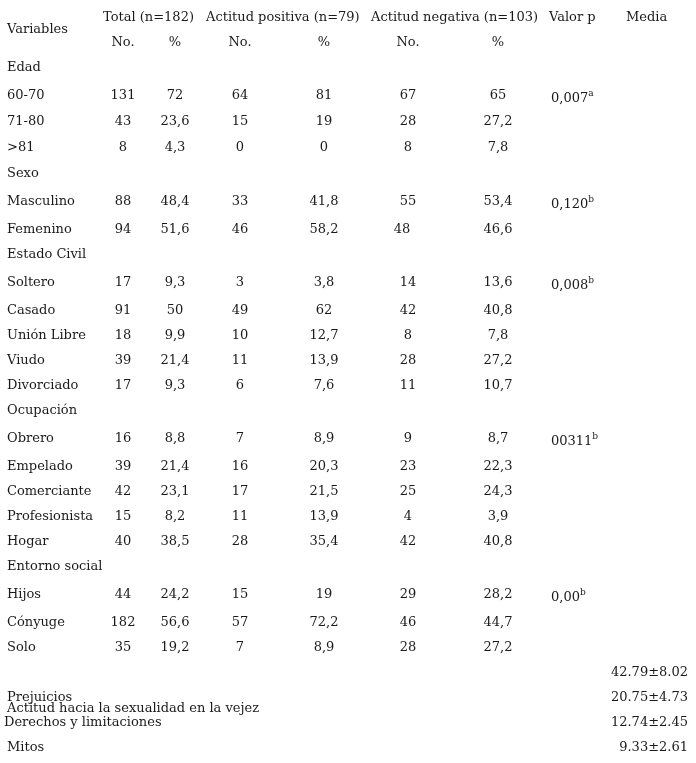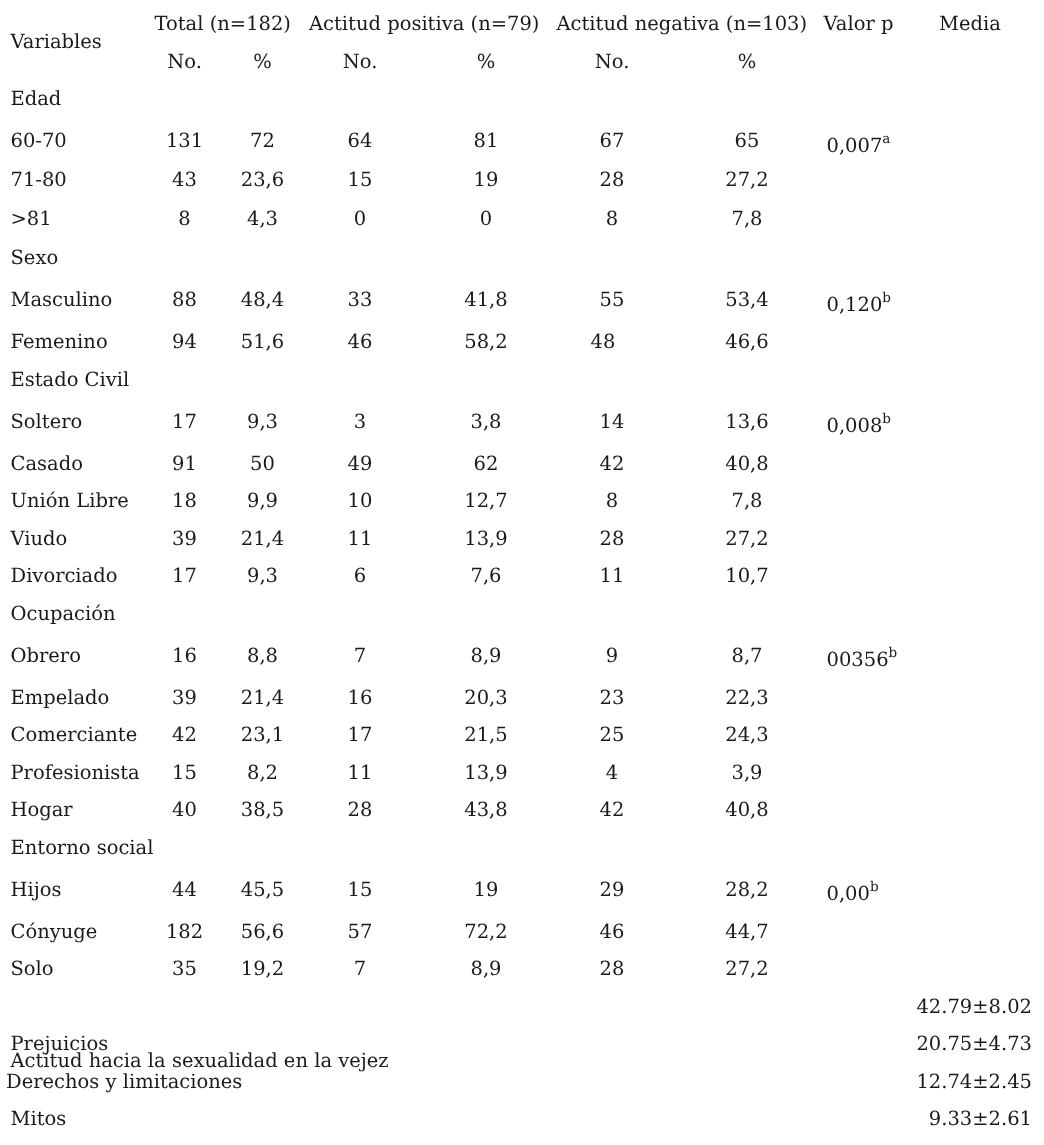--- a/index.html
+++ b/index.html
@@ -105,21 +105,21 @@
       <span class="cell c" style="left:408px;top:377px">11</span>
       <span class="cell c" style="left:498px;top:377px">10,7</span>
       <span class="cell" style="left:7px;top:402px">Ocupación</span>
       <span class="cell" style="left:7px;top:430px">Obrero</span>
       <span class="cell c" style="left:123px;top:430px">16</span>
       <span class="cell c" style="left:175px;top:430px">8,8</span>
       <span class="cell c" style="left:240px;top:430px">7</span>
       <span class="cell c" style="left:324px;top:430px">8,9</span>
       <span class="cell c" style="left:408px;top:430px">9</span>
       <span class="cell c" style="left:498px;top:430px">8,7</span>
-      <span class="cell" style="left:551px;top:433px"><span>00356</span><sup>b</sup></span>
+      <span class="cell" style="left:551px;top:433px"><span>00311</span><sup>b</sup></span>
       <span class="cell" style="left:7px;top:458px">Empelado</span>
       <span class="cell c" style="left:123px;top:458px">39</span>
       <span class="cell c" style="left:175px;top:458px">21,4</span>
       <span class="cell c" style="left:240px;top:458px">16</span>
       <span class="cell c" style="left:324px;top:458px">20,3</span>
       <span class="cell c" style="left:408px;top:458px">23</span>
       <span class="cell c" style="left:498px;top:458px">22,3</span>
       <span class="cell" style="left:7px;top:483px">Comerciante</span>
       <span class="cell c" style="left:123px;top:483px">42</span>
       <span class="cell c" style="left:175px;top:483px">23,1</span>
@@ -131,27 +131,27 @@
       <span class="cell c" style="left:123px;top:508px">15</span>
       <span class="cell c" style="left:175px;top:508px">8,2</span>
       <span class="cell c" style="left:240px;top:508px">11</span>
       <span class="cell c" style="left:324px;top:508px">13,9</span>
       <span class="cell c" style="left:408px;top:508px">4</span>
       <span class="cell c" style="left:498px;top:508px">3,9</span>
       <span class="cell" style="left:7px;top:533px">Hogar</span>
       <span class="cell c" style="left:123px;top:533px">40</span>
       <span class="cell c" style="left:175px;top:533px">38,5</span>
       <span class="cell c" style="left:240px;top:533px">28</span>
-      <span class="cell c" style="left:324px;top:533px">43,8</span>
+      <span class="cell c" style="left:324px;top:533px">35,4</span>
       <span class="cell c" style="left:408px;top:533px">42</span>
       <span class="cell c" style="left:498px;top:533px">40,8</span>
       <span class="cell" style="left:7px;top:558px">Entorno social</span>
       <span class="cell" style="left:7px;top:586px">Hijos</span>
       <span class="cell c" style="left:123px;top:586px">44</span>
-      <span class="cell c" style="left:175px;top:586px">45,5</span>
+      <span class="cell c" style="left:175px;top:586px">24,2</span>
       <span class="cell c" style="left:240px;top:586px">15</span>
       <span class="cell c" style="left:324px;top:586px">19</span>
       <span class="cell c" style="left:408px;top:586px">29</span>
       <span class="cell c" style="left:498px;top:586px">28,2</span>
       <span class="cell" style="left:551px;top:589px"><span>0,00</span><sup>b</sup></span>
       <span class="cell" style="left:7px;top:614px">Cónyuge</span>
       <span class="cell c" style="left:123px;top:614px">182</span>
       <span class="cell c" style="left:175px;top:614px">56,6</span>
       <span class="cell c" style="left:240px;top:614px">57</span>
       <span class="cell c" style="left:324px;top:614px">72,2</span>

